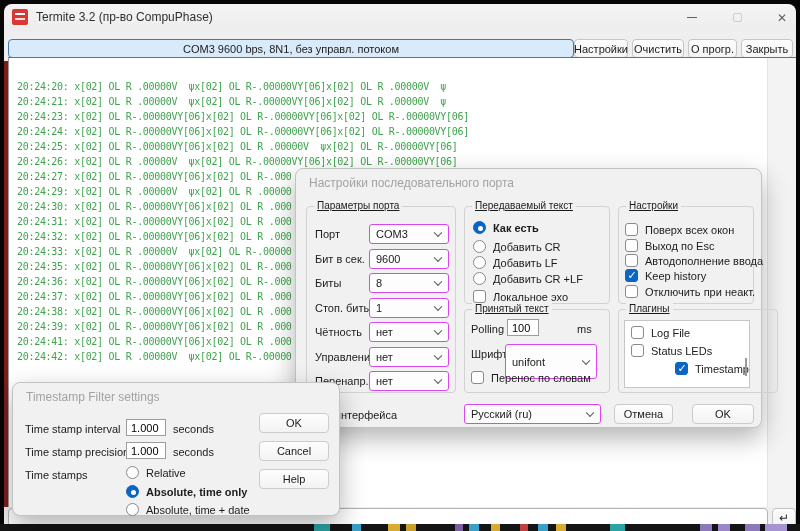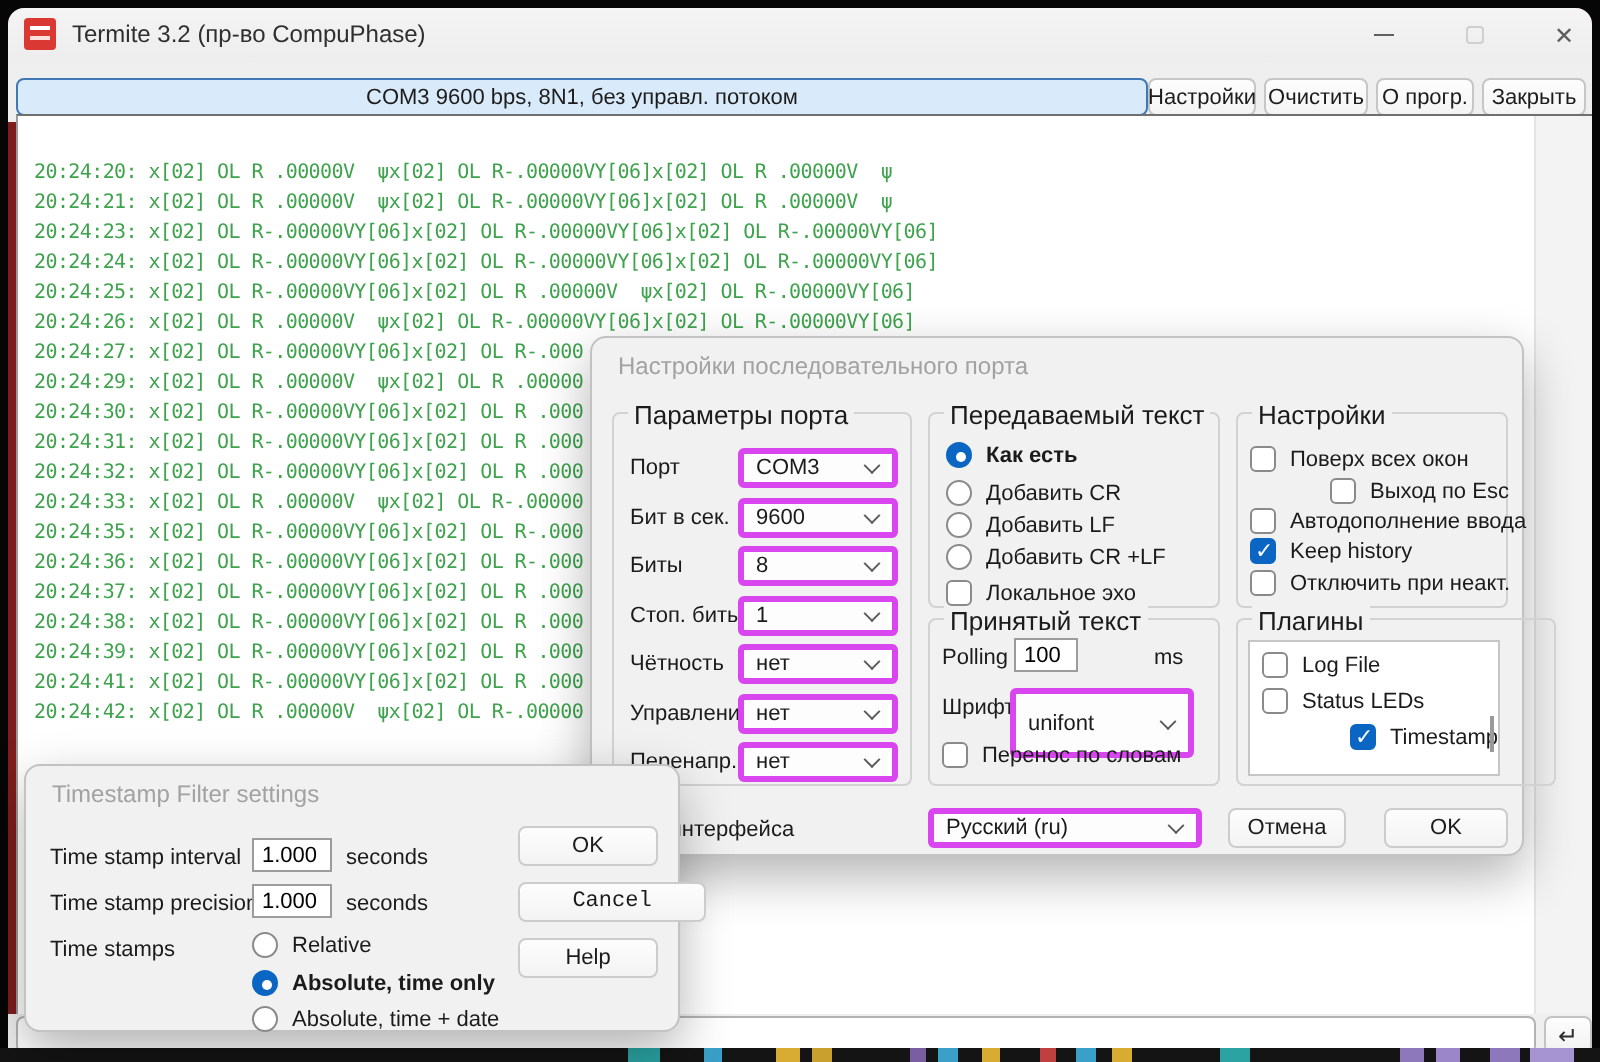--- a/index.html
+++ b/index.html
@@ -54,25 +54,25 @@
   .taskbar { position:absolute; left:0; top:524px; width:800px; height:7px; background:#141414; }
   .tseg { position:absolute; top:0; height:7px; }
 
   
   .dlg { position:absolute; background:#f1f1f1; border:1px solid #c2c2c2; border-radius:8px;
          box-shadow:0 10px 26px rgba(0,0,0,0.30); }
   .dlg-title { position:absolute; left:13px; top:7px; font-size:12px; color:#a2a2a2; white-space:nowrap; }
 
   .grp { position:absolute; border:1px solid #d2d2d2; border-radius:4px; }
   .grp-label { position:absolute; top:-7px; left:7px; background:#f1f1f1; padding:0 3px;
-               font-size:13px; color:#1b1b1b; white-space:nowrap; }
+               font-size:10px; color:#1b1b1b; white-space:nowrap;text-decoration:underline; }
 
   .lbl { position:absolute; font-size:11px; color:#1b1b1b; white-space:nowrap; }
 
-  .dd { position:absolute; background:#fdfdfd; border:3px solid #d946ef; border-radius:3px;
+  .dd { position:absolute; background:#fdfdfd; border:1px solid #d946ef; border-radius:3px;
         display:flex; align-items:center; padding-left:6px; font-size:11px; color:#1b1b1b; }
   .chev { position:absolute; right:7px; top:50%; width:6px; height:6px;
           border-right:1.4px solid #5a5a5a; border-bottom:1.4px solid #5a5a5a;
           transform:translateY(-70%) rotate(45deg); }
 
   .chk { width:13px; height:13px; border:1px solid #8a8a8a; border-radius:3px; background:#fff;
          flex:0 0 13px; position:relative; }
   .chk.on { background:#0b66c3; border-color:#0b66c3; }
   .chk.on::after { content:"✓"; position:absolute; left:1.5px; top:-1px; color:#fff; font-size:11px; }
 
@@ -228,21 +228,21 @@
         <span>Локальное эхо</span>
       </div>
     </div>
 
     <div class="grp" style="left:322px; top:37px; width:136px; height:98px;">
       <div class="grp-label">Настройки</div>
       <div class="opt-row" style="left:6px; top:16px;">
         <span class="chk"></span>
         <span>Поверх всех окон</span>
       </div>
-      <div class="opt-row" style="left:6px; top:32px;margin-left:40px;">
+      <div class="opt-row" style="left:6px; top:32px;">
         <span class="chk"></span>
         <span>Выход по Esc</span>
       </div>
       <div class="opt-row" style="left:6px; top:47px;">
         <span class="chk"></span>
         <span>Автодополнение ввода</span>
       </div>
       <div class="opt-row" style="left:6px; top:62px;">
         <span class="chk on"></span>
         <span>Keep history</span>
@@ -319,21 +319,21 @@
     <div class="opt-row" style="left:113px; top:102px;">
       <span class="radio on"></span>
       <span style="font-weight:bold;">Absolute, time only</span>
     </div>
     <div class="opt-row" style="left:113px; top:120px;">
       <span class="radio"></span>
       <span>Absolute, time + date</span>
     </div>
 
     <div class="btn" style="left:246px; top:30px; width:70px; height:20px;">OK</div>
-    <div class="btn" style="left:246px; top:58px; width:94px; height:20px;font-family:Liberation Mono, monospace;">Cancel</div>
+    <div class="btn" style="left:246px; top:58px; width:70px; height:20px;">Cancel</div>
     <div class="btn" style="left:246px; top:86px; width:70px; height:20px;">Help</div>
   </div>
 
   <div class="taskbar">
     <div class="tseg" style="left:314px; width:16px; background:#2ba3a3;"></div>
     <div class="tseg" style="left:352px; width:9px;  background:#3aa0c8;"></div>
     <div class="tseg" style="left:388px; width:12px; background:#d8ab32;"></div>
     <div class="tseg" style="left:406px; width:10px; background:#c9a02e;"></div>
     <div class="tseg" style="left:455px; width:8px;  background:#7a5fa0;"></div>
     <div class="tseg" style="left:469px; width:10px; background:#3aa0c8;"></div>

